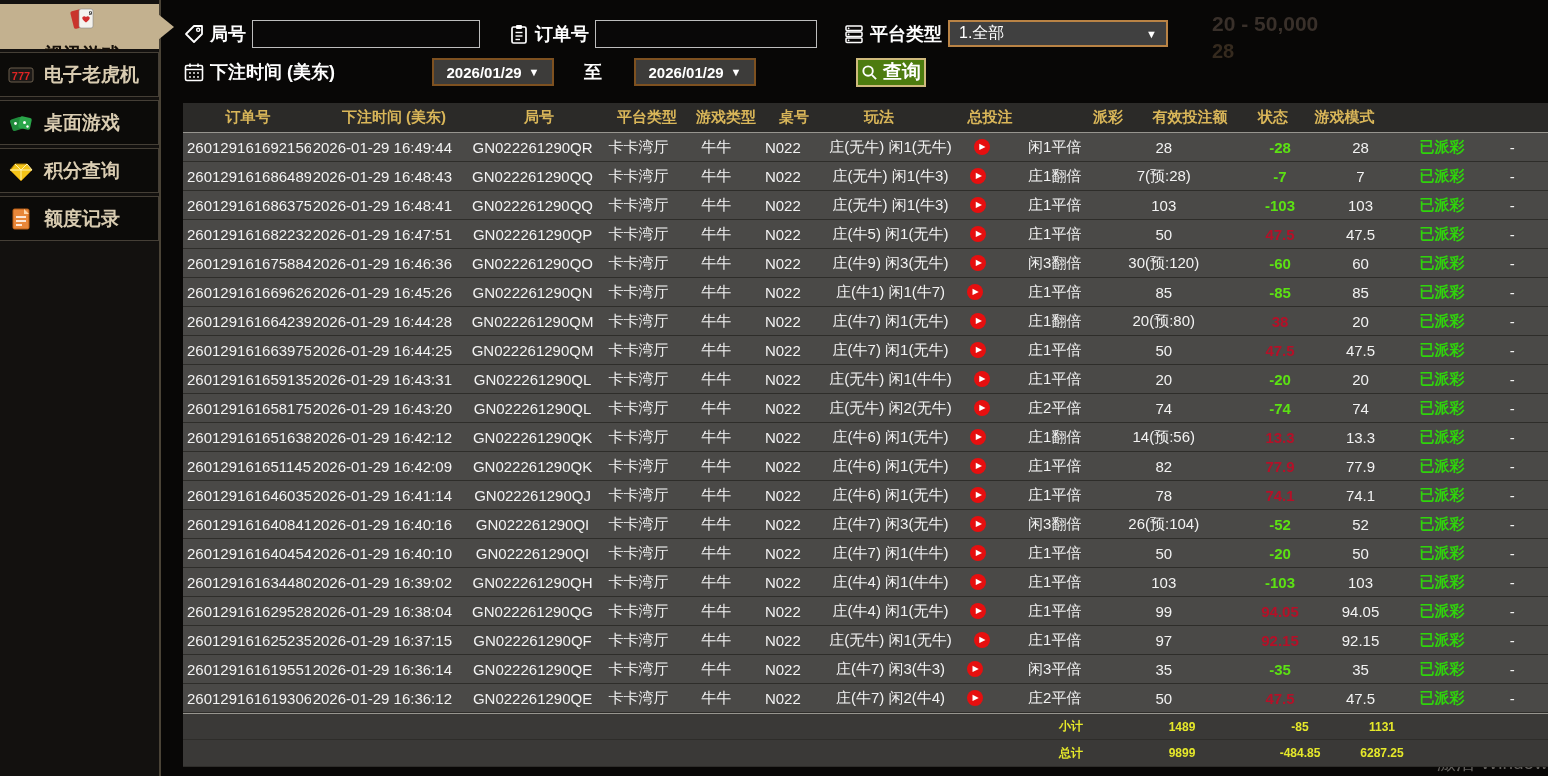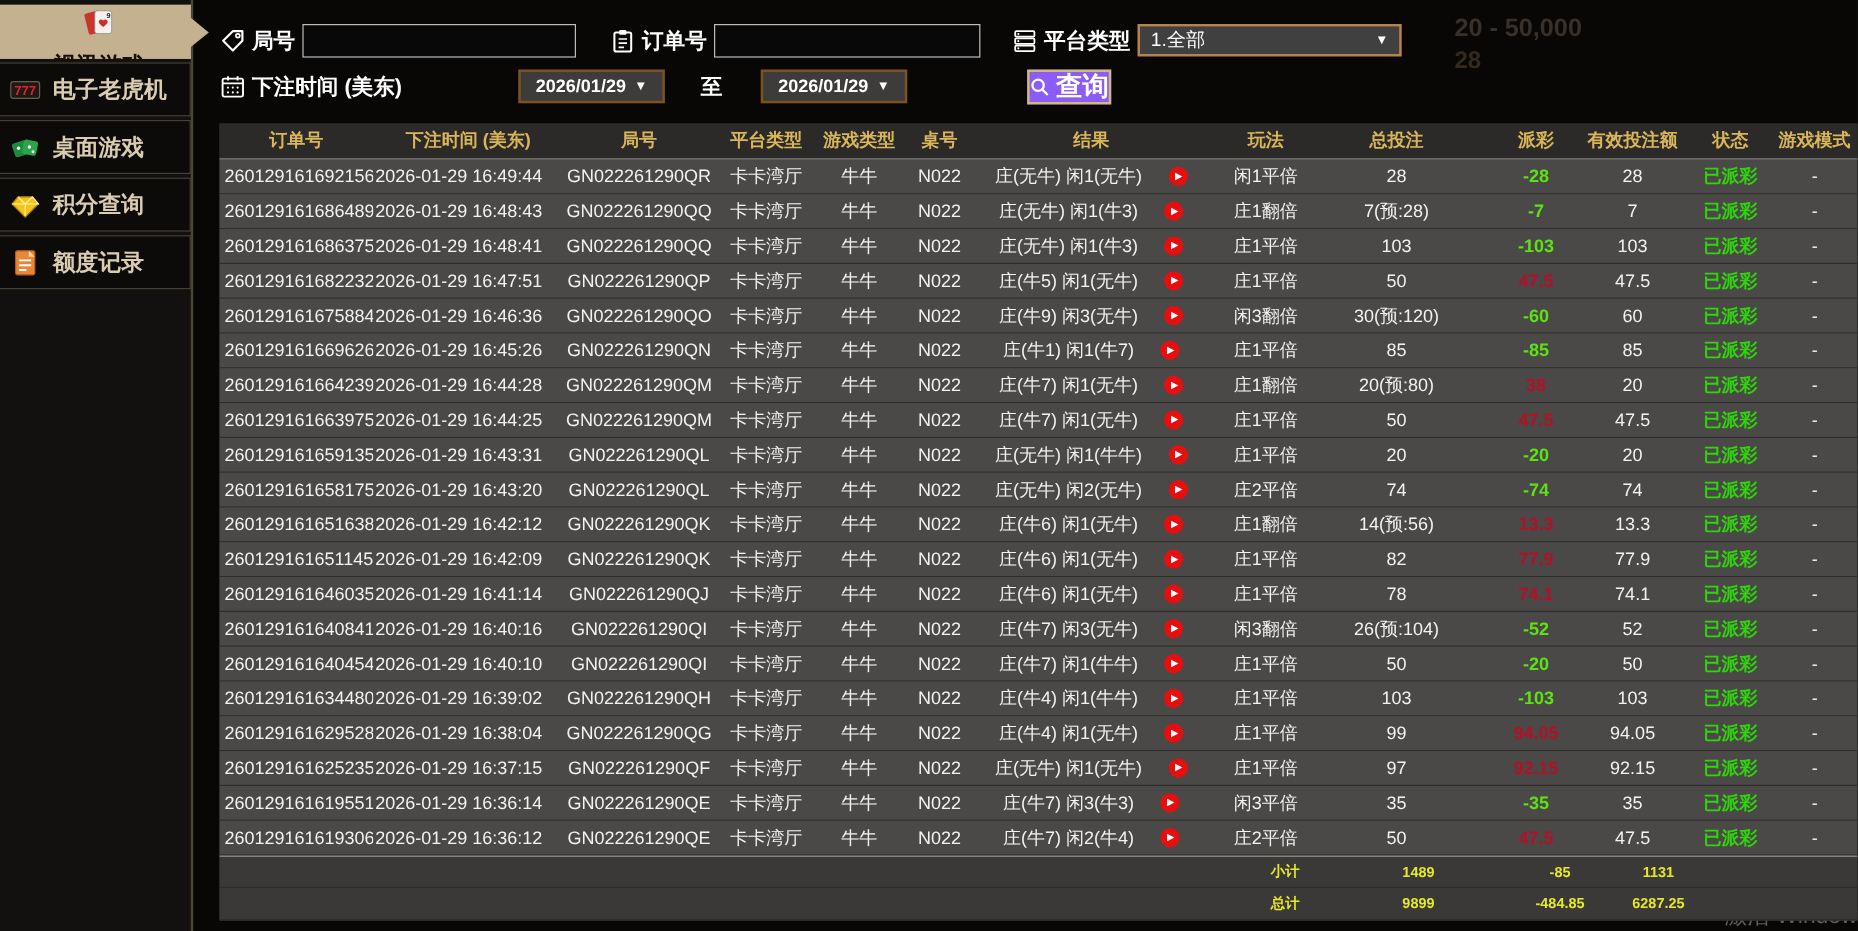--- a/index.html
+++ b/index.html
@@ -44,23 +44,23 @@
   .gap1 { width:28px; } .gap2 { width:26px; }
   .select-box { width:220px; height:27px; margin-left:6px; background:#404040;
     border:2px solid #b98345; display:flex; align-items:center;
     padding:0 9px; color:#fff; font-size:16px; cursor:pointer; }
   .select-box .caret { margin-left:auto; font-size:11px; color:#fff; }
   .date-btn { width:122px; height:28px; background:#3d3c3a; border:2px solid #7e5120;
     color:#fff; font-size:15px; font-weight:bold; display:flex; align-items:center;
     justify-content:center; gap:7px; cursor:pointer; }
   .date-btn .caret { font-size:11px; }
   .to-label { color:#fff; font-size:18px; font-weight:bold; margin:0 32px 0 30px; }
-  .search-btn { margin-left:100px; width:70px; height:29px; background:#8b5cf6;
+  .search-btn { margin-left:100px; width:70px; height:29px; background:#4d7c0f;
     border:2px solid #cfba7c; display:flex; align-items:center; justify-content:center;
-    gap:3px; color:#fff; font-size:22px; font-weight:bold; cursor:pointer; }
+    gap:3px; color:#fff; font-size:19px; font-weight:bold; cursor:pointer; }
   .dt-label { width:196px; }
 
   
   .tbl { position:absolute; left:183px; top:103px; width:1365px; background:#4a4947; }
   .thead { display:flex; height:30px; background:#2b2a28; border-bottom:1px solid #97958f;
     align-items:center; }
   .thead .td { color:#d9b659; font-weight:bold; font-size:15px; }
   .tr { display:flex; height:29px; background:#4a4947; border-bottom:1px solid #2e2d2a;
     align-items:center; }
   .td { display:flex; align-items:center; justify-content:center; height:100%;
@@ -231,21 +231,20 @@
   </div>
 
   <div class="tbl">
     <div class="thead">
       <span class="td c0">订单号</span>
       <span class="td c1">下注时间 (美东)</span>
       <span class="td c2">局号</span>
       <span class="td c3">平台类型</span>
       <span class="td c4">游戏类型</span>
       <span class="td c5">桌号</span>
-      <span class="td c6">结果</span>
       <span class="td c7">玩法</span>
       <span class="td c8">总投注</span>
       <span class="td c9">派彩</span>
       <span class="td c10">有效投注额</span>
       <span class="td c11">状态</span>
       <span class="td c12">游戏模式</span>
     </div>
 
     <div id="tbody">
         <div class="tr">

